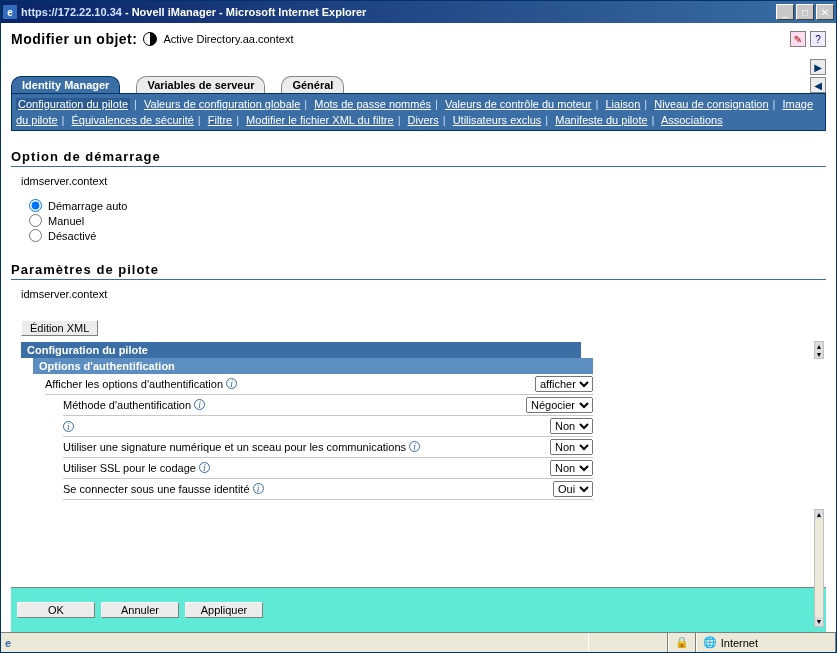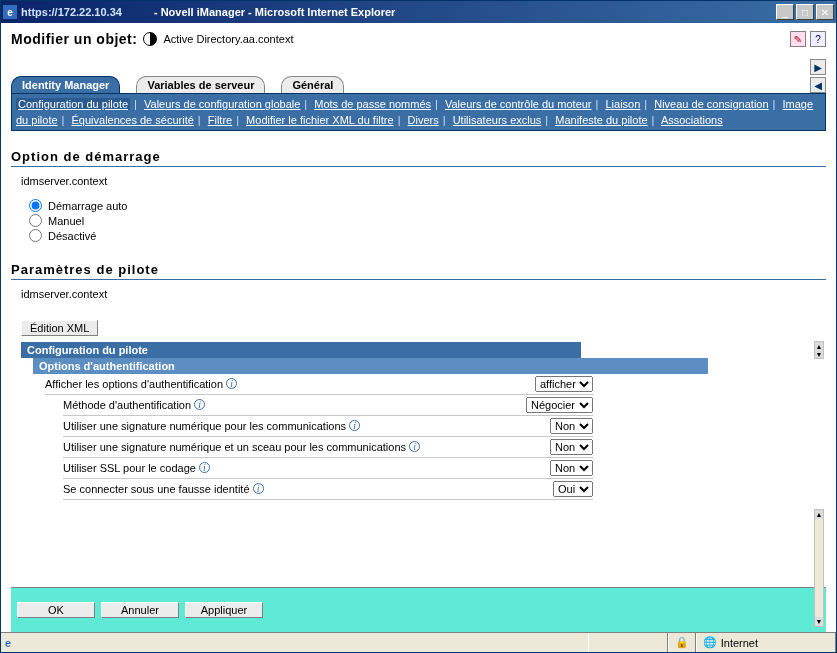--- a/index.html
+++ b/index.html
@@ -3,21 +3,21 @@
 <meta charset="utf-8">
 <style>
   * { box-sizing: border-box; }
   html, body { margin: 0; padding: 0; font-family: Tahoma, Arial, sans-serif; font-size: 11px; background: #fff; }
   .window { width: 837px; height: 653px; border: 1px solid #003366; display: flex; flex-direction: column; background: #fff; }
   .titlebar { background: linear-gradient(to right, #0a246a, #3a6ea5); height: 22px; display: flex; align-items: center; justify-content: space-between; padding: 0 2px; color: #fff; font-size: 11px; }
   .titlebar-left { display: flex; align-items: center; gap: 4px; }
   .titlebar-icon { width: 14px; height: 14px; background: #346cbc; display: inline-flex; align-items: center; justify-content: center; font-weight: bold; font-size: 10px; color:#fff; }
   .titlebar-text { font-weight: bold; }
   .title-url { color: #cfe3ff; }
-  .title-rest { color: #fff; padding-left: 29px; }
+  .title-rest { color: #fff; }
   .titlebar-buttons { display: flex; gap: 2px; }
   .win-btn { width: 18px; height: 16px; background: #c8c8c8; border: 1px solid #fff; border-right-color:#404040; border-bottom-color:#404040; display: flex; align-items: center; justify-content: center; cursor: pointer; font-size:10px; font-family: Arial; }
   .content { flex: 1 1 auto; overflow: hidden; display: flex; flex-direction: column; padding: 8px 10px 0 10px; position: relative; }
   .header-row { display: flex; align-items: center; justify-content: space-between; gap: 8px; }
   .header-left { display: flex; align-items: center; gap: 6px; }
   .header-title { font-weight: bold; font-size: 14px; letter-spacing: 0.5px; }
   .obj-icon { width: 14px; height: 14px; border-radius: 50%; background: conic-gradient(#000 0 50%, #fff 50% 100%); border: 1px solid #000; display:inline-block; }
   .header-path { font-size: 11px; }
   .header-icons { display: flex; gap: 4px; }
   .hi { width: 16px; height: 16px; border: 1px solid #808080; display:flex; align-items:center; justify-content:center; font-size:10px; background:#f0f0f0; cursor:pointer; }
@@ -40,21 +40,21 @@
   .hr-blue { border: none; border-top: 1px solid #3a6ea5; margin: 2px 0 8px 0; }
   .context-text { padding-left: 10px; margin-bottom: 10px; }
   .radio-group { padding-left: 18px; }
   .radio-row { display: flex; align-items: center; gap: 6px; margin: 2px 0; }
   .radio-row input { margin:0; }
 
   .xml-btn { background: #ececec; border: 1px solid #fff; border-right-color:#808080; border-bottom-color:#808080; padding: 1px 8px; cursor:pointer; margin: 10px 0 6px 10px; display:inline-block; }
 
   .config-table { margin-left: 10px; }
   .bar-main { background: #3a6ea5; color: #fff; font-weight: bold; padding: 2px 6px; width: 560px; }
-  .bar-sub { background: #5c8ec1; color: #fff; font-weight: bold; padding: 2px 6px; width: 675px; margin-left: 12px; }
+  .bar-sub { background: #5c8ec1; color: #fff; font-weight: bold; padding: 2px 6px; width: 560px; margin-left: 12px; }
   .opt-row { display: flex; align-items: center; width: 548px; margin-left: 24px; padding: 2px 0; border-bottom: 1px solid #c8c8c8; }
   .opt-row.indent2 { margin-left: 42px; width: 530px; }
   .opt-label { flex: 1 1 auto; display: flex; align-items: flex-start; gap: 3px; }
   .info-icon { font-style: italic; font-family: Georgia, serif; color: #3a6ea5; font-size: 10px; border:1px solid #3a6ea5; border-radius:50%; width:11px; height:11px; line-height:9px; text-align:center; cursor:help; display:inline-block; }
   .opt-ctrl select { font-size: 11px; }
 
   .button-bar { border-top: 1px solid #808080; padding: 14px 6px; display: flex; gap: 6px; background:#5eead4; }
   .btn { background: #ececec; border: 1px solid #fff; border-right-color:#808080; border-bottom-color:#808080; padding: 1px 0; width: 78px; text-align:center; cursor:pointer; font-size:11px; }
 
   .statusbar { height: 20px; background: #ece9d8; border-top: 1px solid #808080; display: flex; align-items: center; font-size: 11px; color: #000; }
@@ -186,21 +186,20 @@
         </div>
         <div class="opt-ctrl">
           <select>
             <option>Négocier</option>
           </select>
         </div>
       </div>
 
       <div class="opt-row indent2">
         <div class="opt-label">
-          <span>Utiliser une signature numérique pour les communications</span>
           <span class="info-icon">i</span>
         </div>
         <div class="opt-ctrl">
           <select>
             <option>Non</option>
           </select>
         </div>
       </div>
 
       <div class="opt-row indent2">

